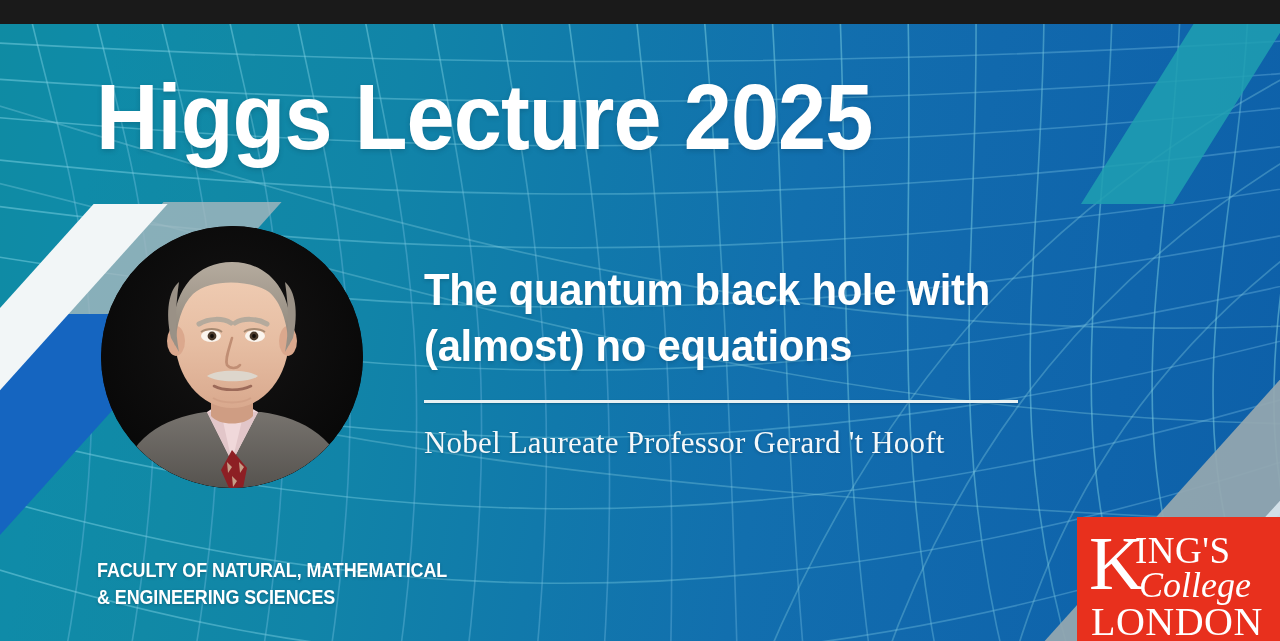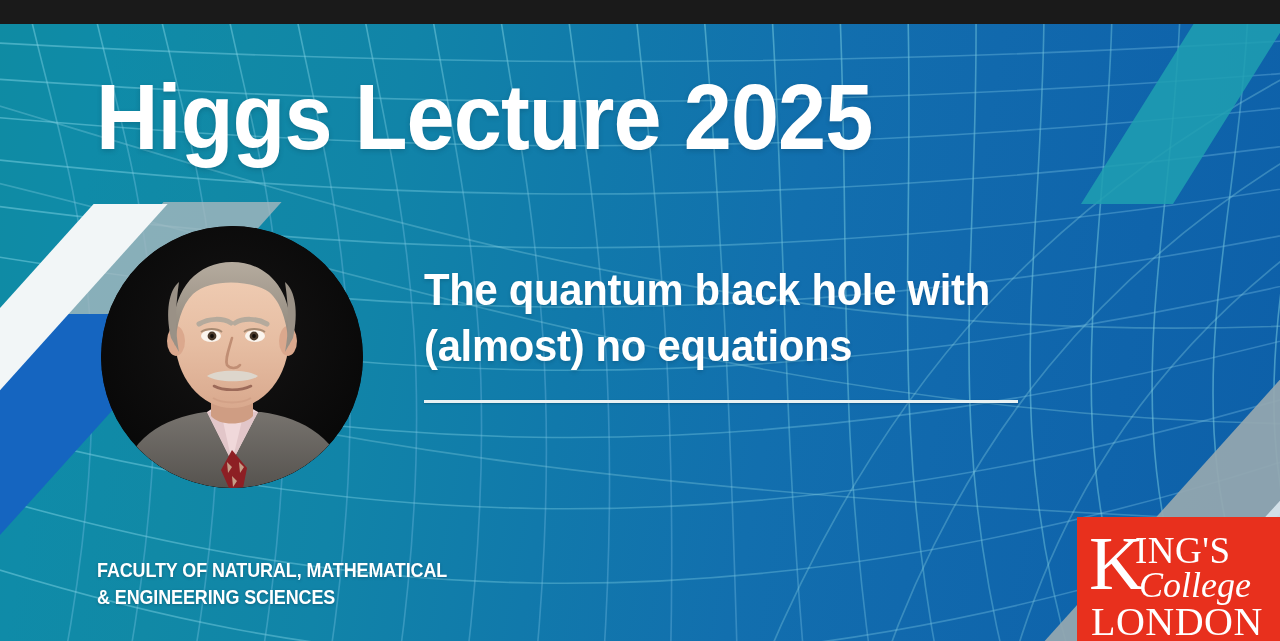--- a/index.html
+++ b/index.html
@@ -324,20 +324,21 @@
     </svg>
   </div>
 
   <div class="lecture-title">
     <div>The quantum black hole with</div>
     <div>(almost) no equations</div>
   </div>
 
   <div class="divider"></div>
 
+  <div class="speaker">Nobel Laureate Professor Gerard 't Hooft</div>
 
   <div class="faculty">
     <span class="line">FACULTY OF NATURAL, MATHEMATICAL</span>
     <span class="line">&amp; ENGINEERING SCIENCES</span>
   </div>
 
   <div class="kcl-logo">
     <svg viewBox="0 0 203 148" xmlns="http://www.w3.org/2000/svg">
       <text id="logo-k" x="12" y="72" font-family="Liberation Serif, serif" font-size="76" fill="#ffffff">K</text>
       <text id="logo-ings" x="58" y="46" font-family="Liberation Serif, serif" font-size="37" letter-spacing="0.5" fill="#ffffff">ING'S</text>

